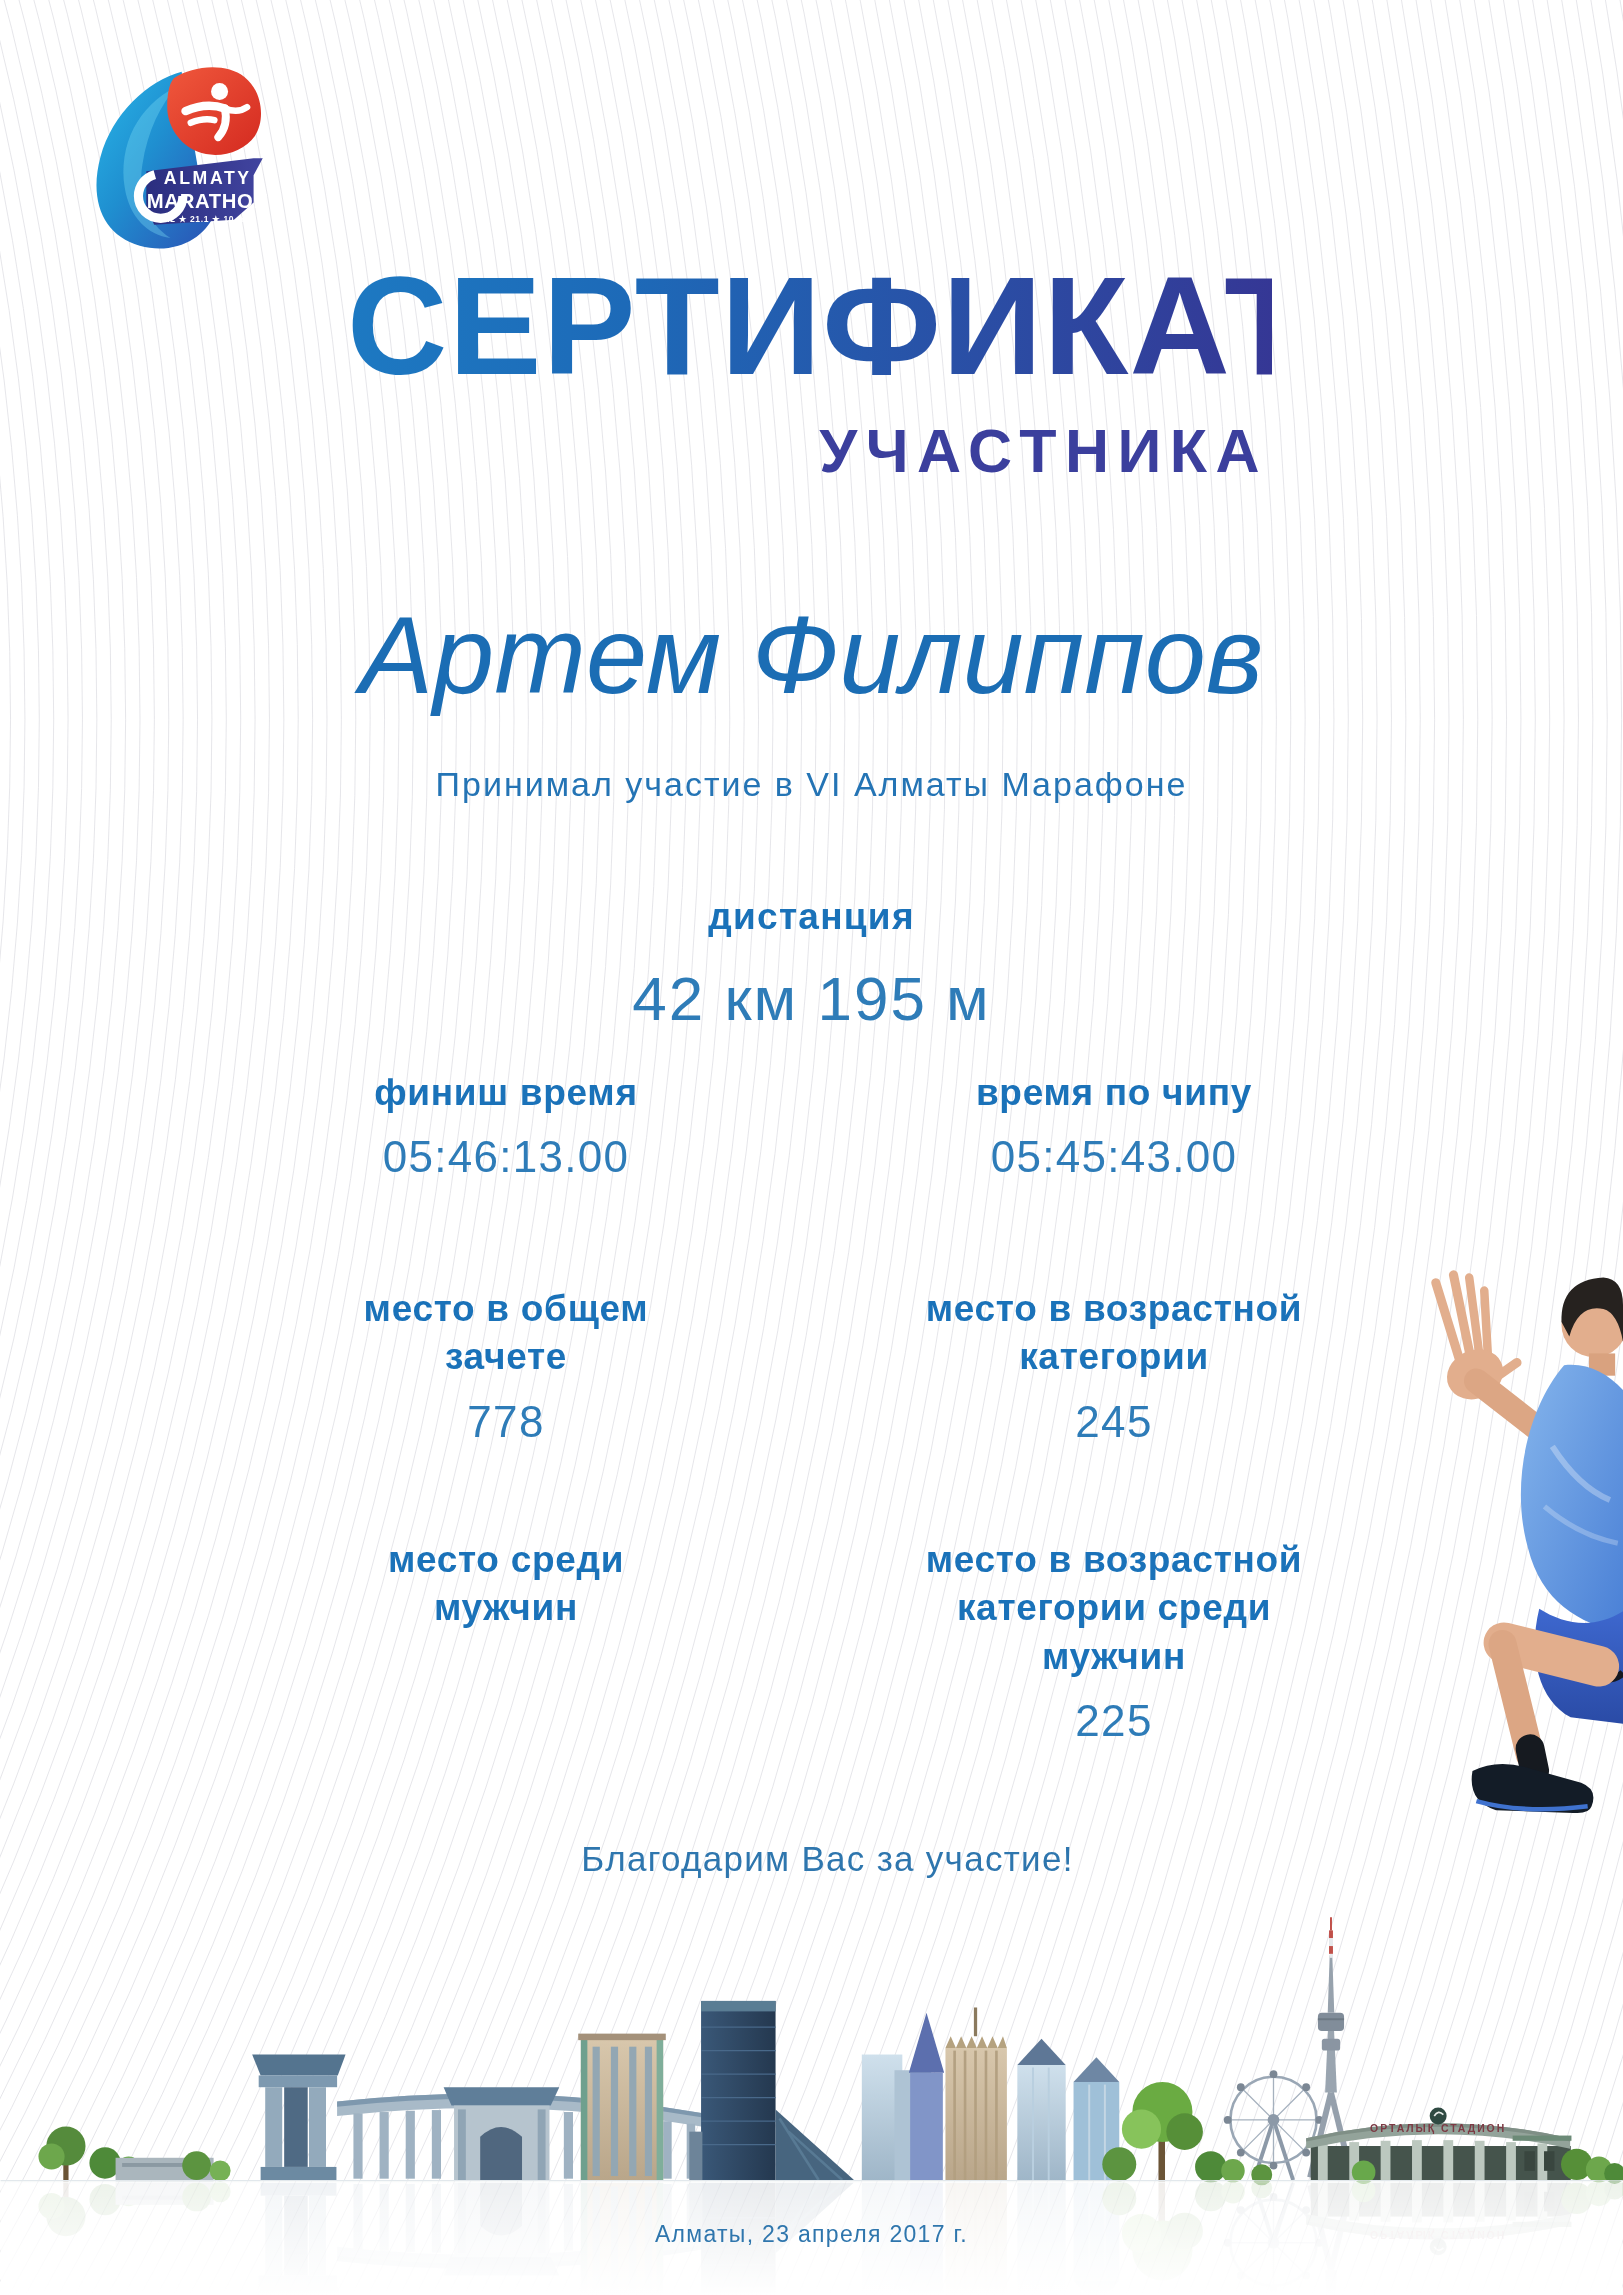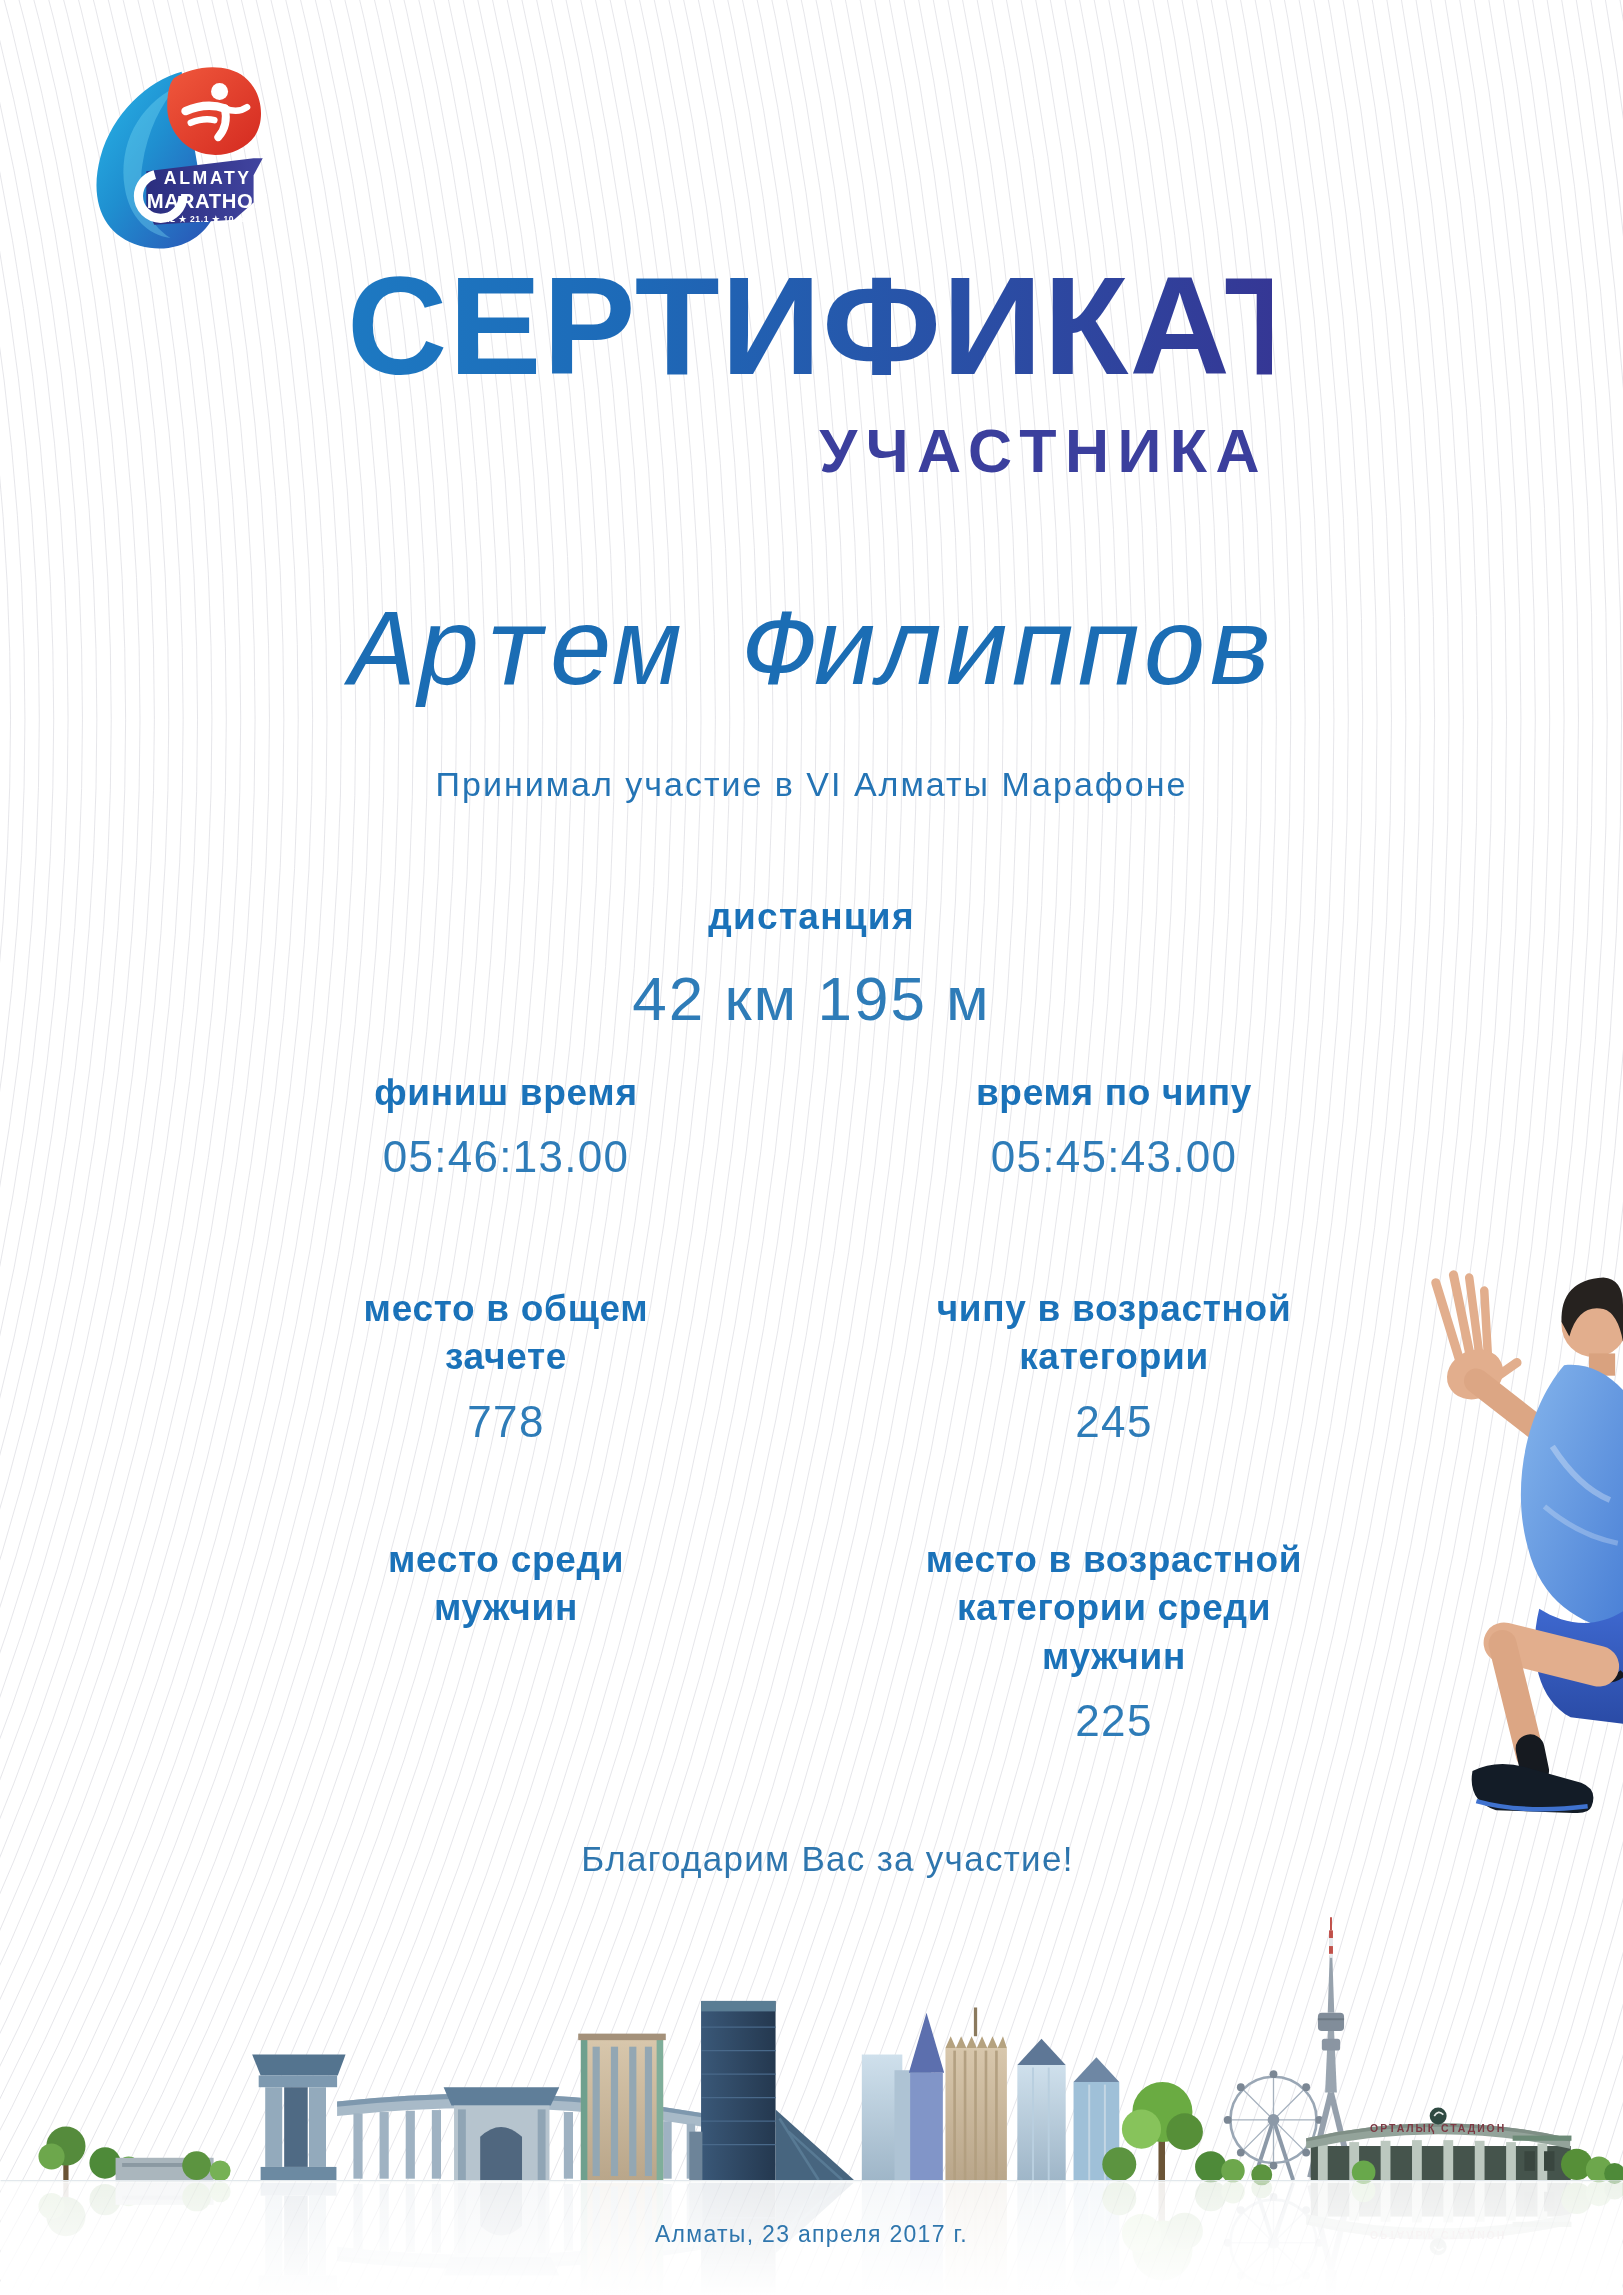--- a/index.html
+++ b/index.html
@@ -17,21 +17,21 @@
   .title-wrap{position:absolute;left:347px;top:256px;width:925px;text-align:center;z-index:2}
   .cert-title{font-weight:bold;font-size:139px;line-height:1;letter-spacing:1.3px;color:#2a4d9b;white-space:nowrap;}
   @supports ((-webkit-background-clip:text)){
     .cert-title{background:linear-gradient(90deg,var(--title_gradient_start) 0%,#1d6ab8 30%,var(--title_gradient_end) 100%);
       -webkit-background-clip:text;background-clip:text;color:transparent;}
   }
   .cert-subtitle{margin-top:26px;text-align:right;font-weight:bold;font-size:61px;line-height:1;
     letter-spacing:8.5px;color:var(--subtitle_indigo);padding-right:3.9px}
 
   .participant-name{position:absolute;left:0;top:592px;width:1623px;text-align:center;z-index:2;
-    font-family:Liberation Mono, monospace;font-style:italic;font-size:110px;line-height:1.15;color:var(--script_blue)}
+    font-family:Liberation Sans, sans-serif;font-style:italic;font-size:110px;line-height:1.15;color:var(--script_blue)}
   .participation{position:absolute;left:0;top:765px;width:1623px;text-align:center;z-index:2;
     font-weight:300;font-size:34px;letter-spacing:2px;color:#2474b5}
 
   .dist-label{position:absolute;left:0;top:896px;width:1623px;text-align:center;z-index:2;
     font-weight:bold;font-size:37px;letter-spacing:1.3px;color:var(--accent_blue)}
   .dist-value{position:absolute;left:0;top:963px;width:1623px;text-align:center;z-index:2;
     font-weight:300;font-size:62px;letter-spacing:2px;color:var(--value_blue)}
 
   .res{position:absolute;text-align:center;z-index:2;width:654px}
   .res .lbl{font-weight:bold;font-size:37px;line-height:1.31;letter-spacing:0.7px;color:var(--accent_blue);
@@ -247,21 +247,21 @@
 </div>
 <div class="res col-r row1">
   <div class="lbl">время по чипу</div>
   <div class="val">05:45:43.00</div>
 </div>
 <div class="res col-l row2">
   <div class="lbl w-narrow">место в общем зачете</div>
   <div class="val">778</div>
 </div>
 <div class="res col-r row2">
-  <div class="lbl w-wide">чипу в возрастной категории</div>
+  <div class="lbl w-wide">место в возрастной категории</div>
   <div class="val">245</div>
 </div>
 <div class="res col-l row3">
   <div class="lbl w-narrow">место среди мужчин</div>
 </div>
 <div class="res col-r row3">
   <div class="lbl w-wide">место в возрастной категории среди мужчин</div>
   <div class="val">225</div>
 </div>
 

